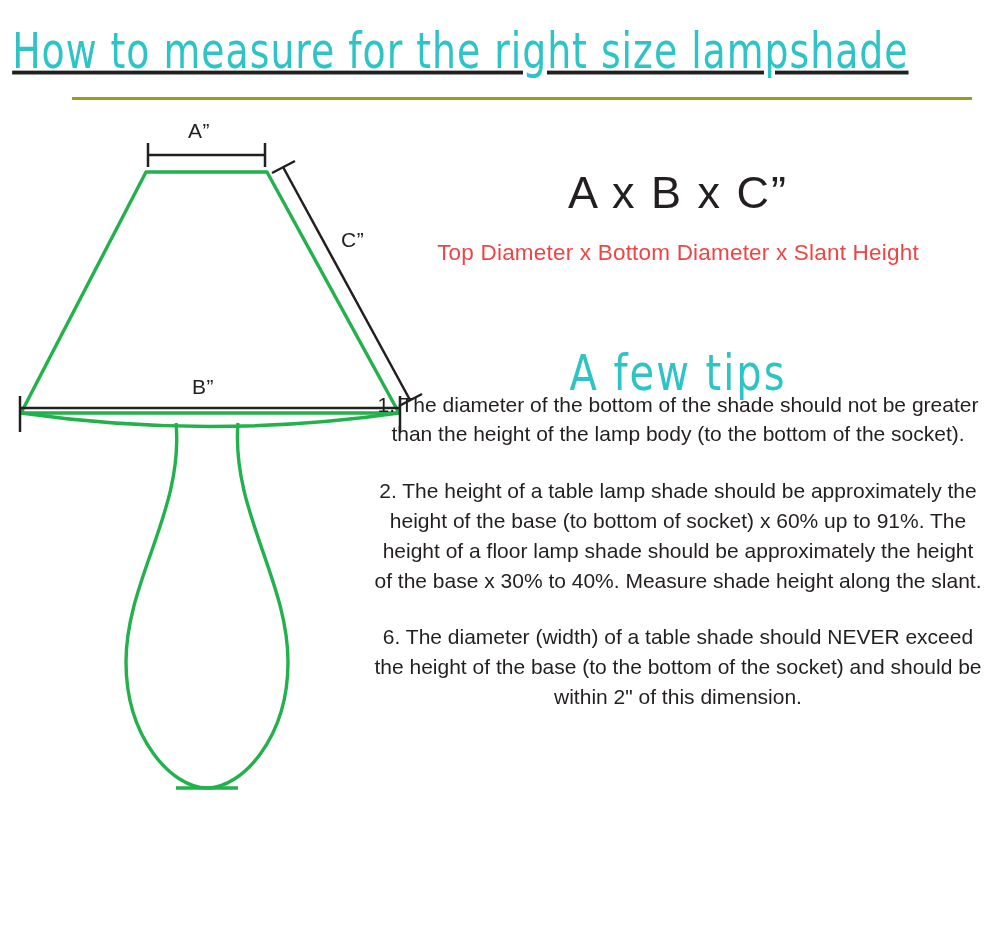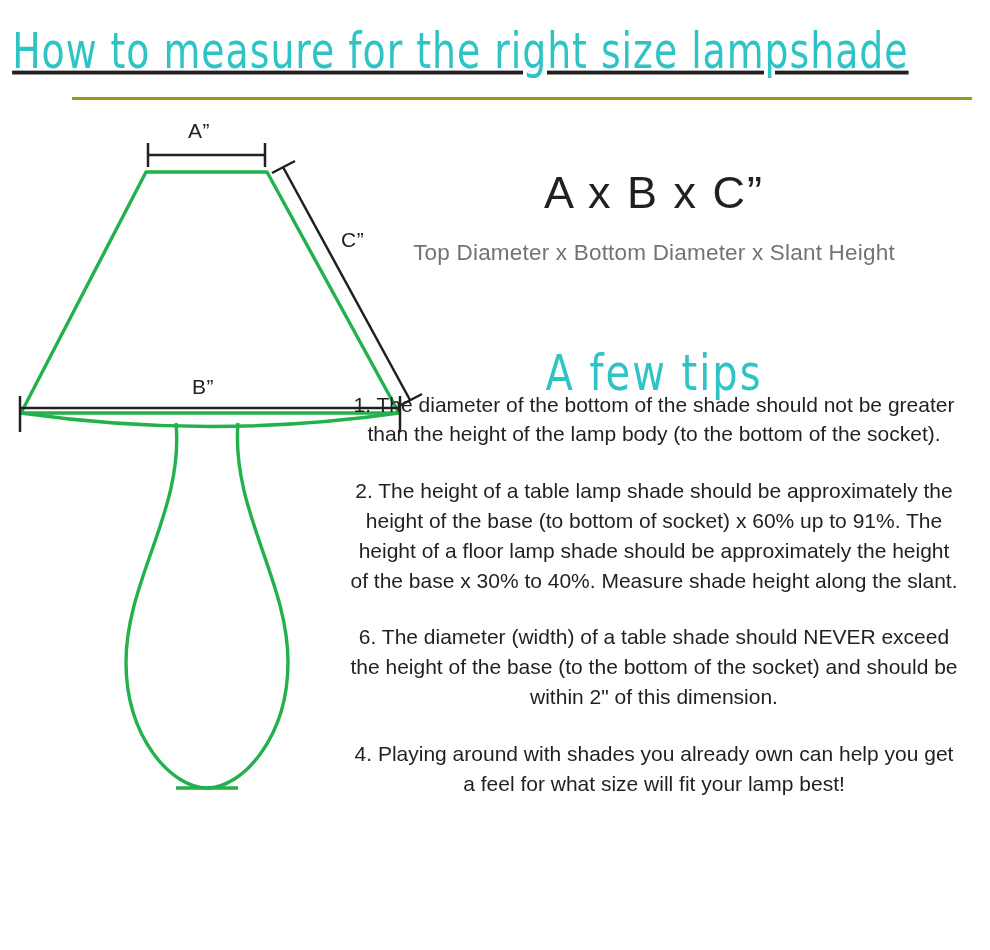--- a/index.html
+++ b/index.html
@@ -60,37 +60,37 @@
     color: #231f20;
     letter-spacing: 0.5px;
   }
   #label-a { left: 188px; top: 9px; }
   #label-b { left: 192px; top: 265px; }
   #label-c { left: 341px; top: 118px; }
 
   
   .right {
     position: absolute;
-    left: 344px;
+    left: 368px;
     top: 168px;
     width: 620px;
     text-align: center;
   }
   .formula {
     font-family: "Liberation Sans", sans-serif;
     font-size: 45px;
     font-weight: 400;
     letter-spacing: 2px;
     color: #231f20;
     line-height: 1.1;
   }
   .formula-sub {
     font-family: "Liberation Sans", sans-serif;
     font-size: 22.5px;
-    color: #737373;
+    color: #ef4444;
     margin-top: 22px;
     letter-spacing: 0.2px;
     white-space: nowrap;
   }
   .tips-title {
     font-family: "DejaVu Sans", sans-serif;
     font-size: 40px;
     color: #2ec4c6;
     margin-top: 78px;
     letter-spacing: 2px;
@@ -160,15 +160,14 @@
 <div class="right">
   <div class="formula">A x B x C”</div>
   <div class="formula-sub">Top Diameter x Bottom Diameter x Slant Height</div>
 
   <div class="tips-title">A few tips</div>
 
   <div class="tips-list">
     <div class="tip">1. The diameter of the bottom of the shade should not be greater than the height of the lamp body (to the bottom of the socket).</div>
     <div class="tip">2. The height of a table lamp shade should be approximately the height of the base (to bottom of socket) x 60% up to 91%. The height of a floor lamp shade should be approximately the height of the base x 30% to 40%. Measure shade height along the slant.</div>
     <div class="tip">6. The diameter (width) of a table shade should NEVER exceed the height of the base (to the bottom of the socket) and should be within 2" of this dimension.</div>
-    <div class="tip">4. Playing around with shades you already own can help you get a feel for what size will fit your lamp best!</div>
   </div>
 </div>
 
 </body></html>

